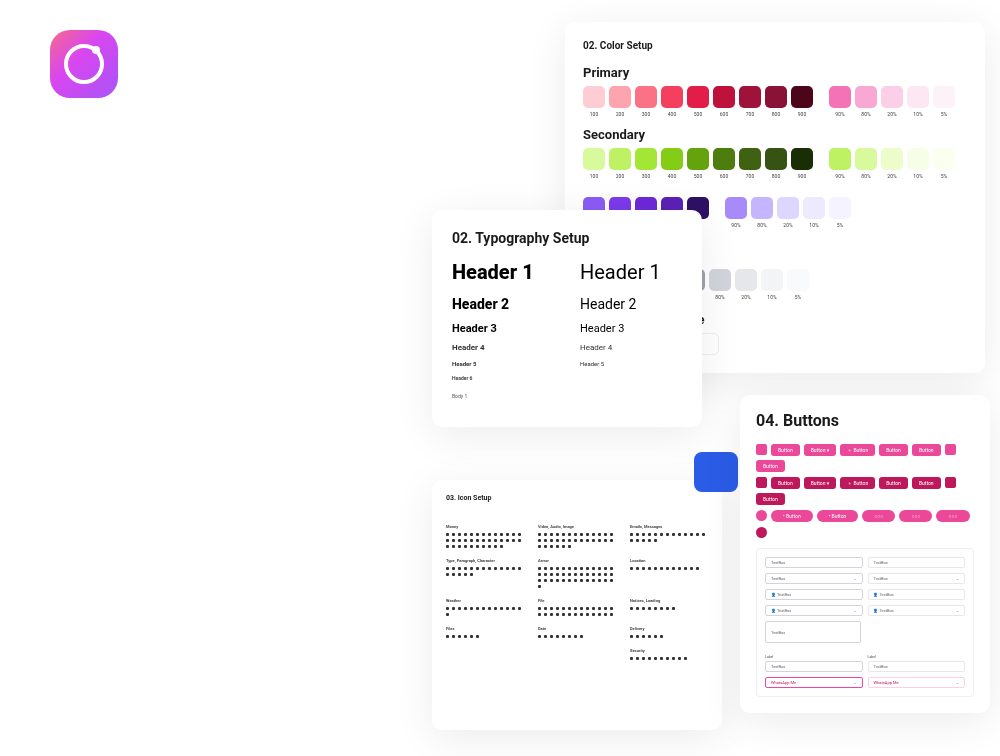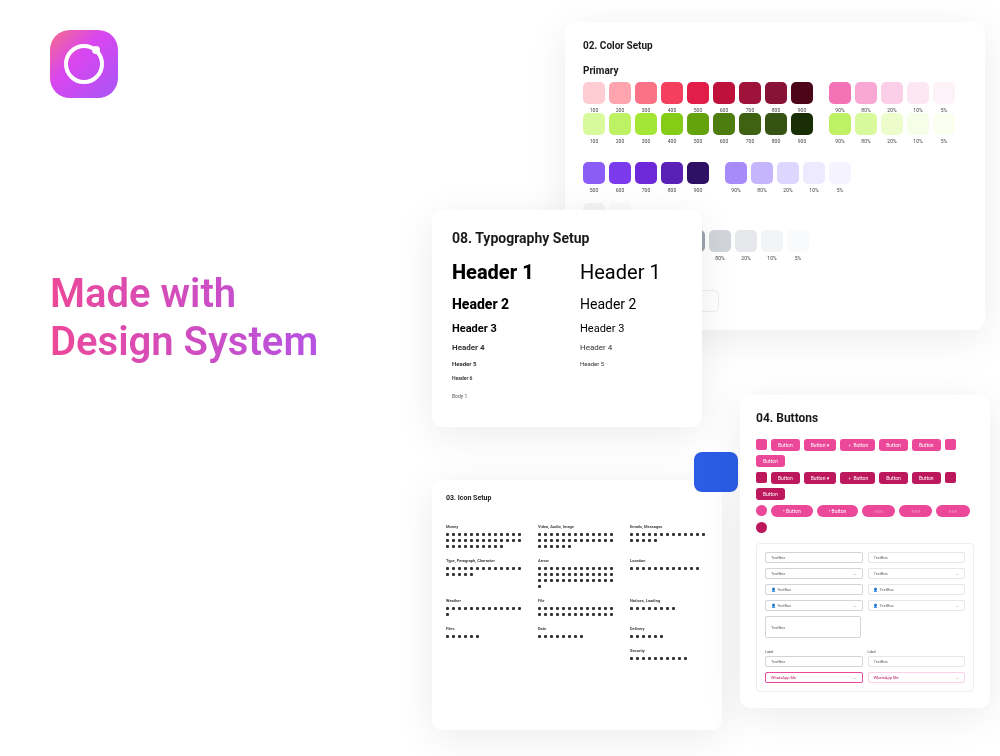--- a/index.html
+++ b/index.html
@@ -76,21 +76,21 @@
   left: 565px;
   width: 420px;
 }
 .card-title {
   font-size: 10px;
   font-weight: 700;
   color: #1a1a1a;
   margin-bottom: 14px;
 }
 .color-section-label {
-  font-size: 10px;
+  font-size: 13px;
   font-weight: 700;
   color: #1a1a1a;
   margin-bottom: 6px;
   margin-top: 10px;
 }
 .swatch-row {
   display: flex;
   gap: 4px;
   flex-wrap: nowrap;
 }
@@ -169,21 +169,21 @@
   border-radius: 1px;
 }
 
 .card-btn {
   top: 395px;
   left: 740px;
   width: 250px;
   z-index: 3;
   padding: 16px;
 }
-.card-btn .card-title { font-size: 12px; margin-bottom: 14px; }
+.card-btn .card-title { font-size: 16px; margin-bottom: 14px; }
 .btn-row { display: flex; gap: 4px; margin-bottom: 5px; flex-wrap: wrap; }
 .btn-chip {
   background: #ec4899;
   color: #fff;
   font-size: 5px;
   padding: 3px 7px;
   border-radius: 3px;
   white-space: nowrap;
 }
 .btn-chip.sq { width: 11px; height: 11px; padding: 0; border-radius: 2px; }
@@ -231,24 +231,20 @@
   left: 694px;
   z-index: 2;
 }
 </style>
 </head>
 <body>
 
 <div class="logo"></div>
 
 <div class="hero">
-  <div class="hero-title">
-    <span>Made with</span><br>
-    <span>Design System</span>
-  </div>
 </div>
 
 <div class="card card-color">
   <div class="card-title">02. Color Setup</div>
 
   <div class="color-section-label">Primary</div>
   <div class="swatch-row" id="row-primary">
       <div class="swatch">
         <div class="chip" style="background:#fecdd3"></div>
         <div class="lbl">100</div>
@@ -301,20 +297,21 @@
       <div class="swatch">
         <div class="chip" style="background:#fce7f3"></div>
         <div class="lbl">10%</div>
       </div>
       <div class="swatch">
         <div class="chip" style="background:#fdf2f8"></div>
         <div class="lbl">5%</div>
       </div>
     </div>
 
+  <div class="color-section-label">Secondary</div>
   <div class="swatch-row" id="row-secondary">
       <div class="swatch">
         <div class="chip" style="background:#d9f99d"></div>
         <div class="lbl">100</div>
       </div>
       <div class="swatch">
         <div class="chip" style="background:#bef264"></div>
         <div class="lbl">200</div>
       </div>
       <div class="swatch">
@@ -457,21 +454,21 @@
           </div>
         <div class="swatch">
             <div class="chip" style="background:#fff;border:1px solid #eee;"></div>
           </div>
       </div>
     </div>
   </div>
 </div>
 
 <div class="card card-typo">
-  <div class="card-title" style="font-size:14px;">08. Typography Setup</div>
+  <div class="card-title" style="font-size:14px;">02. Typography Setup</div>
   <div class="typo-cols">
     <div class="typo-col">
       <div class="h1">Header 1</div>
       <div class="h2">Header 2</div>
       <div class="h3">Header 3</div>
       <div class="h4">Header 4</div>
       <div class="h5">Header 5</div>
       <div class="h6">Header 6</div>
       <div class="bd">Body 1</div>
     </div>

